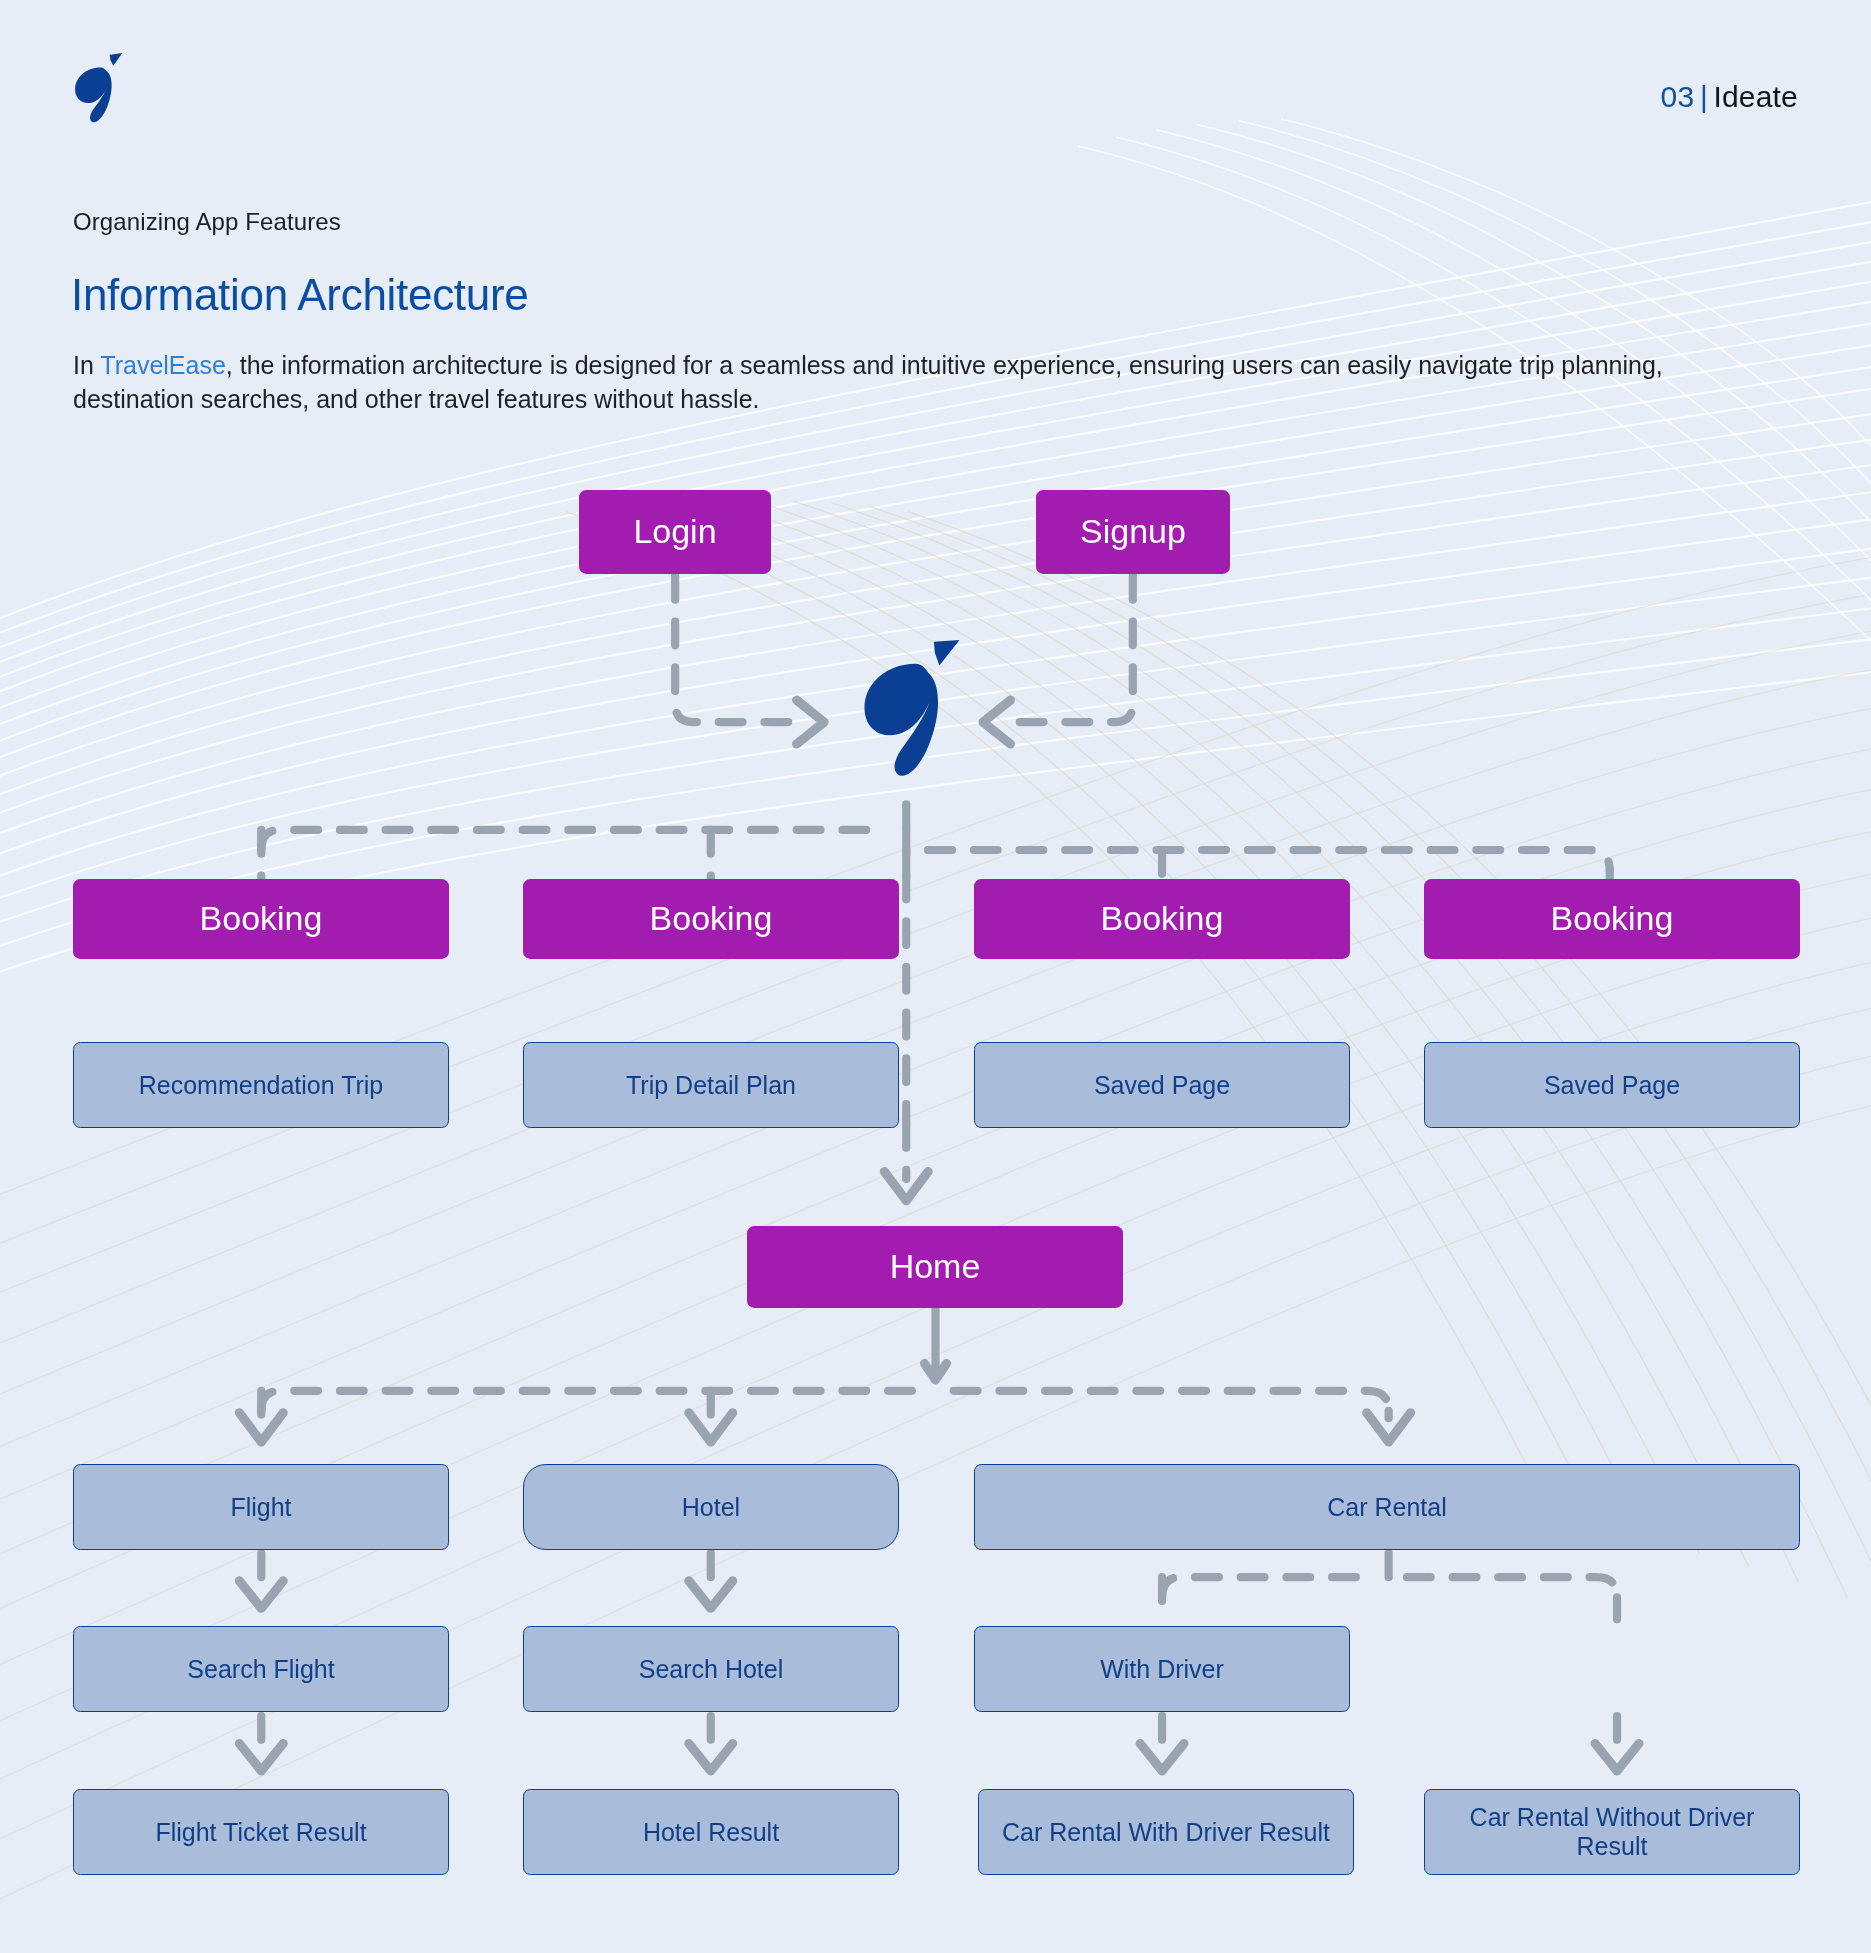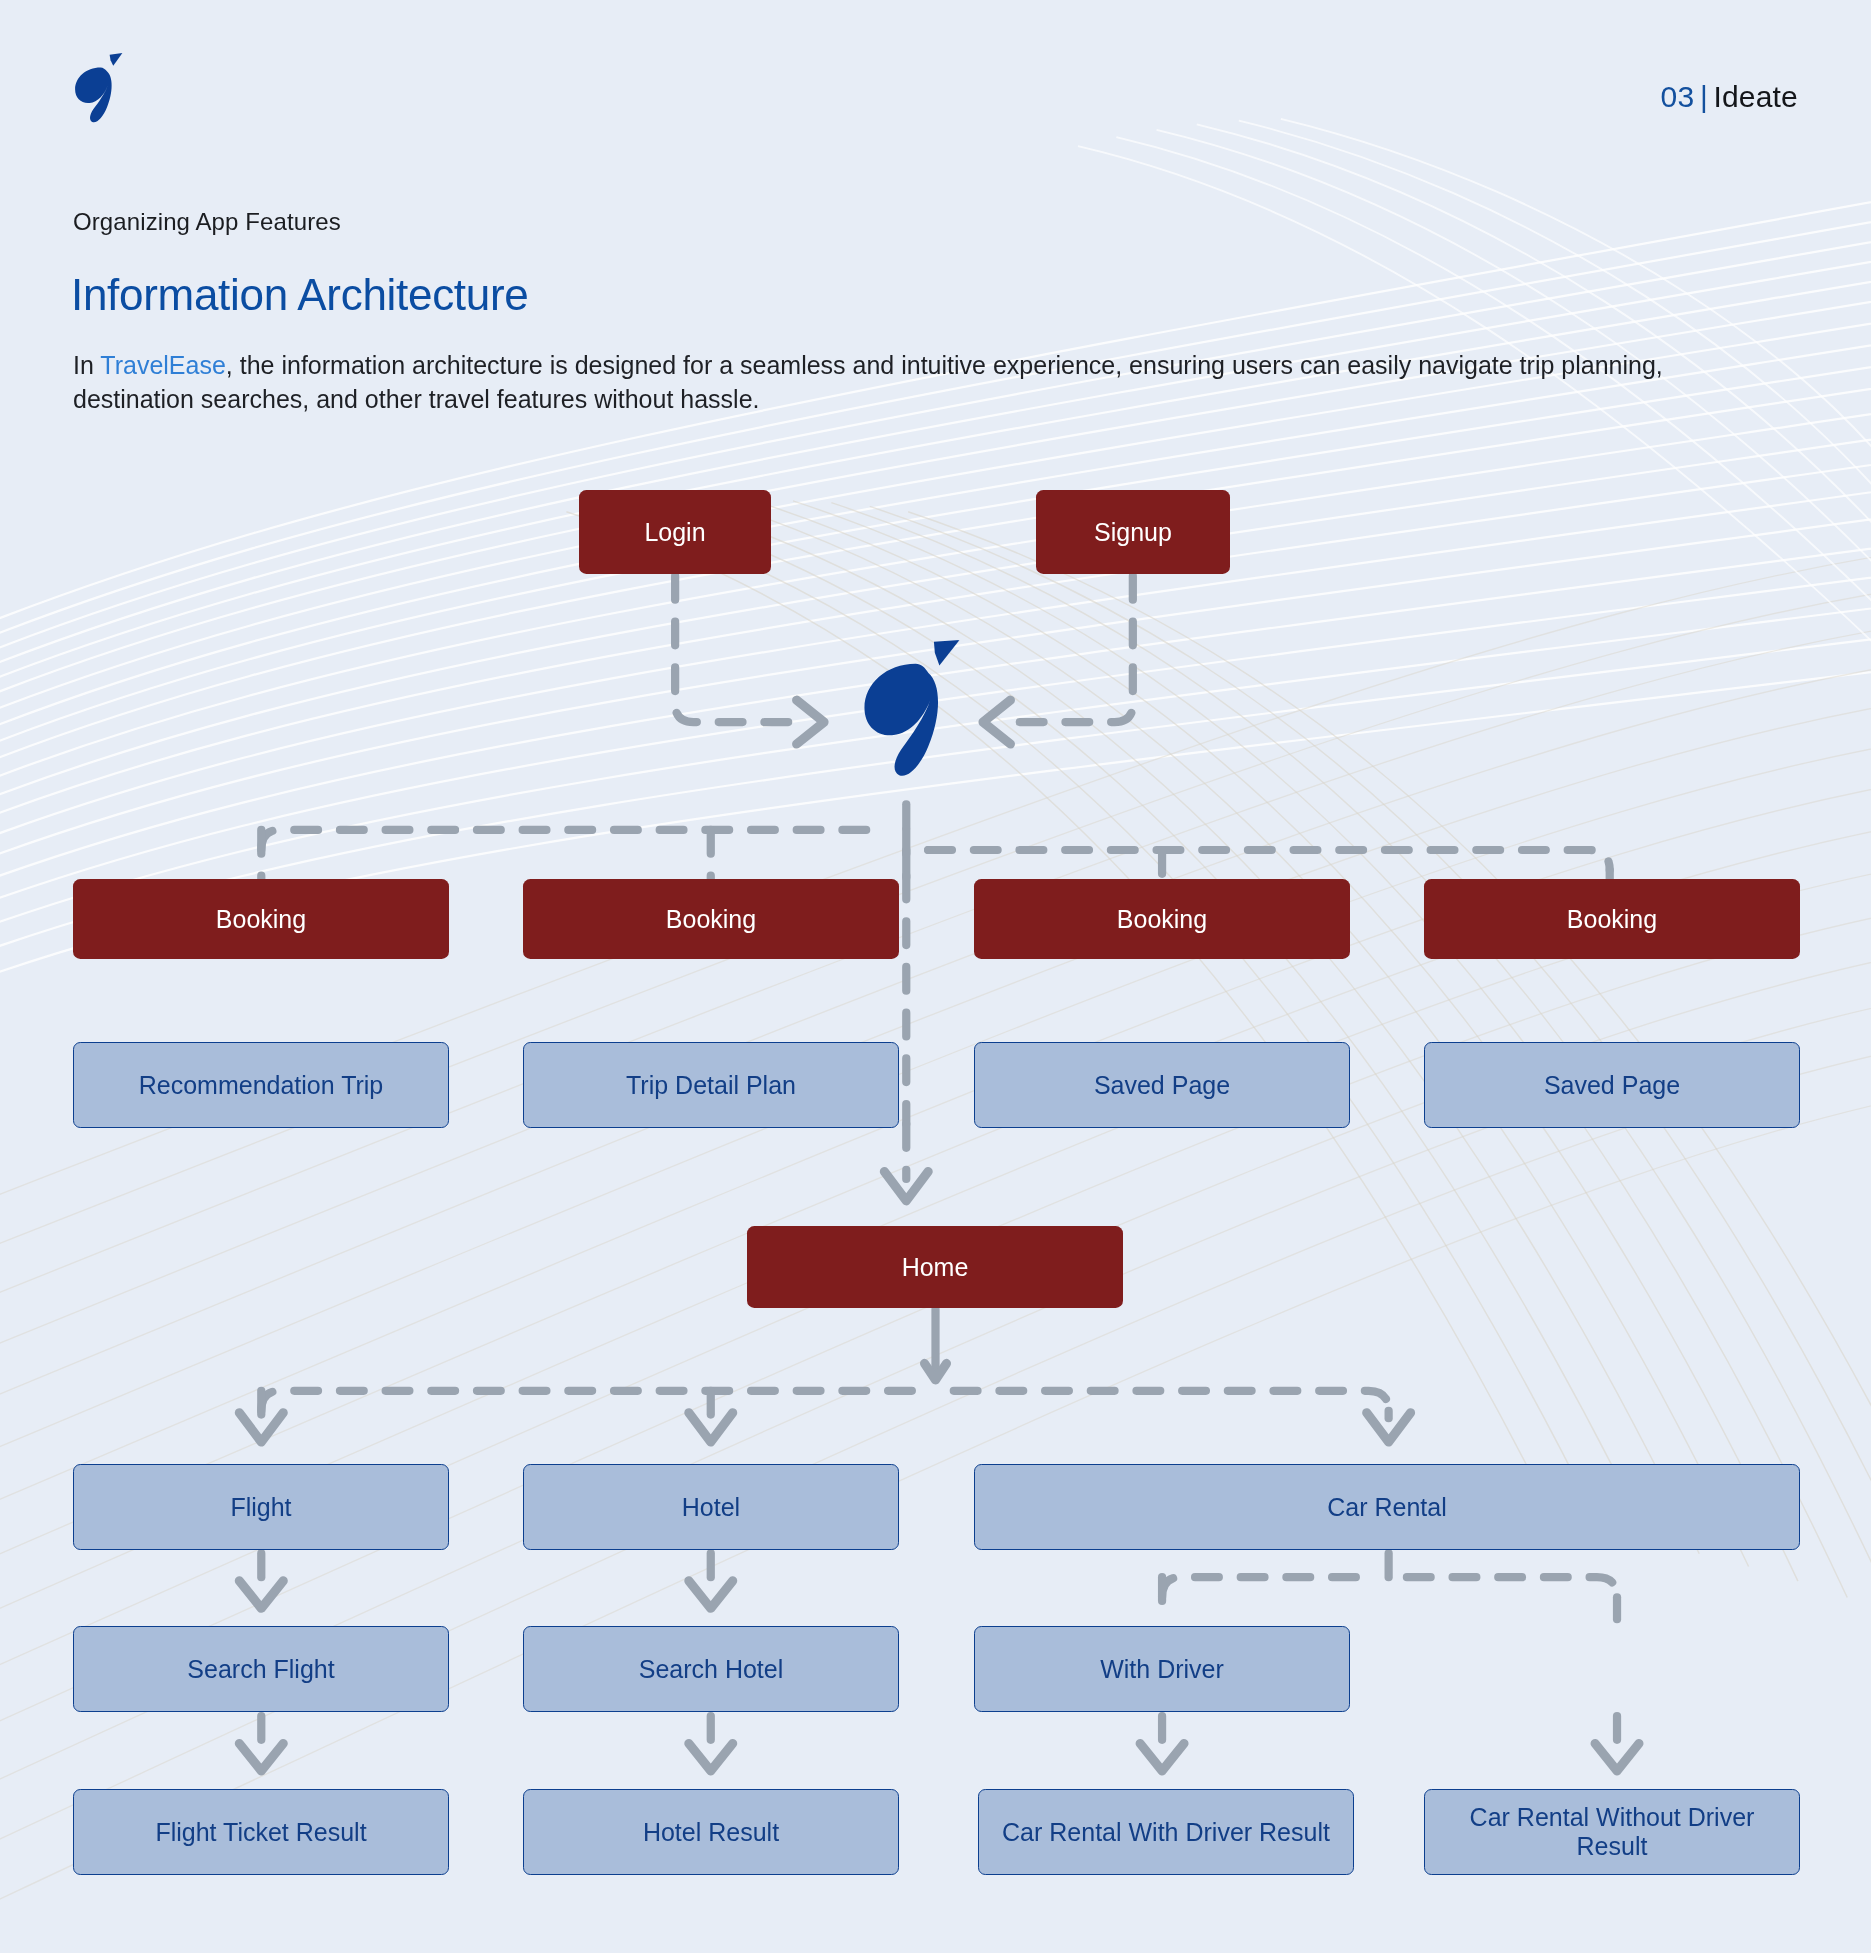--- a/index.html
+++ b/index.html
@@ -59,23 +59,23 @@
 
   .node {
     position: absolute;
     display: flex; align-items: center; justify-content: center;
     text-align: center;
     border-radius: 7.3px;
     line-height: 1.16;
     padding: 0 9.1px;
   }
   .node.primary {
-    background: #7f1d1d;
+    background: #a21caf;
     color: #ffffff;
-    font-size: 25px;
+    font-size: 34px;
     text-align: right;
   }
   .node.secondary {
     background: #a9bdda;
     color: #123e86;
     border: 1.8px solid #0c3f8f;
     font-size: 25px;
   }
   .node.root-logo {
     background: transparent;
@@ -276,21 +276,21 @@
       </div>
       <div class="node secondary" style="left: 1424px; top: 1042px; width: 376px; height: 86px;">
         <span>Saved Page</span>
       </div>
       <div class="node primary" style="left: 747px; top: 1226px; width: 376px; height: 82px;">
         <span>Home</span>
       </div>
       <div class="node secondary" style="left: 73px; top: 1464px; width: 376px; height: 86px;">
         <span>Flight</span>
       </div>
-      <div class="node secondary" style="left: 523px; top: 1464px; width: 376px; height: 86px;">
+      <div class="node secondary" style="left: 523px; top: 1464px; width: 376px; height: 86px; border-radius: 23px;">
         <span>Hotel</span>
       </div>
       <div class="node secondary" style="left: 974px; top: 1464px; width: 826px; height: 86px;">
         <span>Car Rental</span>
       </div>
       <div class="node secondary" style="left: 73px; top: 1626px; width: 376px; height: 86px;">
         <span>Search Flight</span>
       </div>
       <div class="node secondary" style="left: 523px; top: 1626px; width: 376px; height: 86px;">
         <span>Search Hotel</span>

